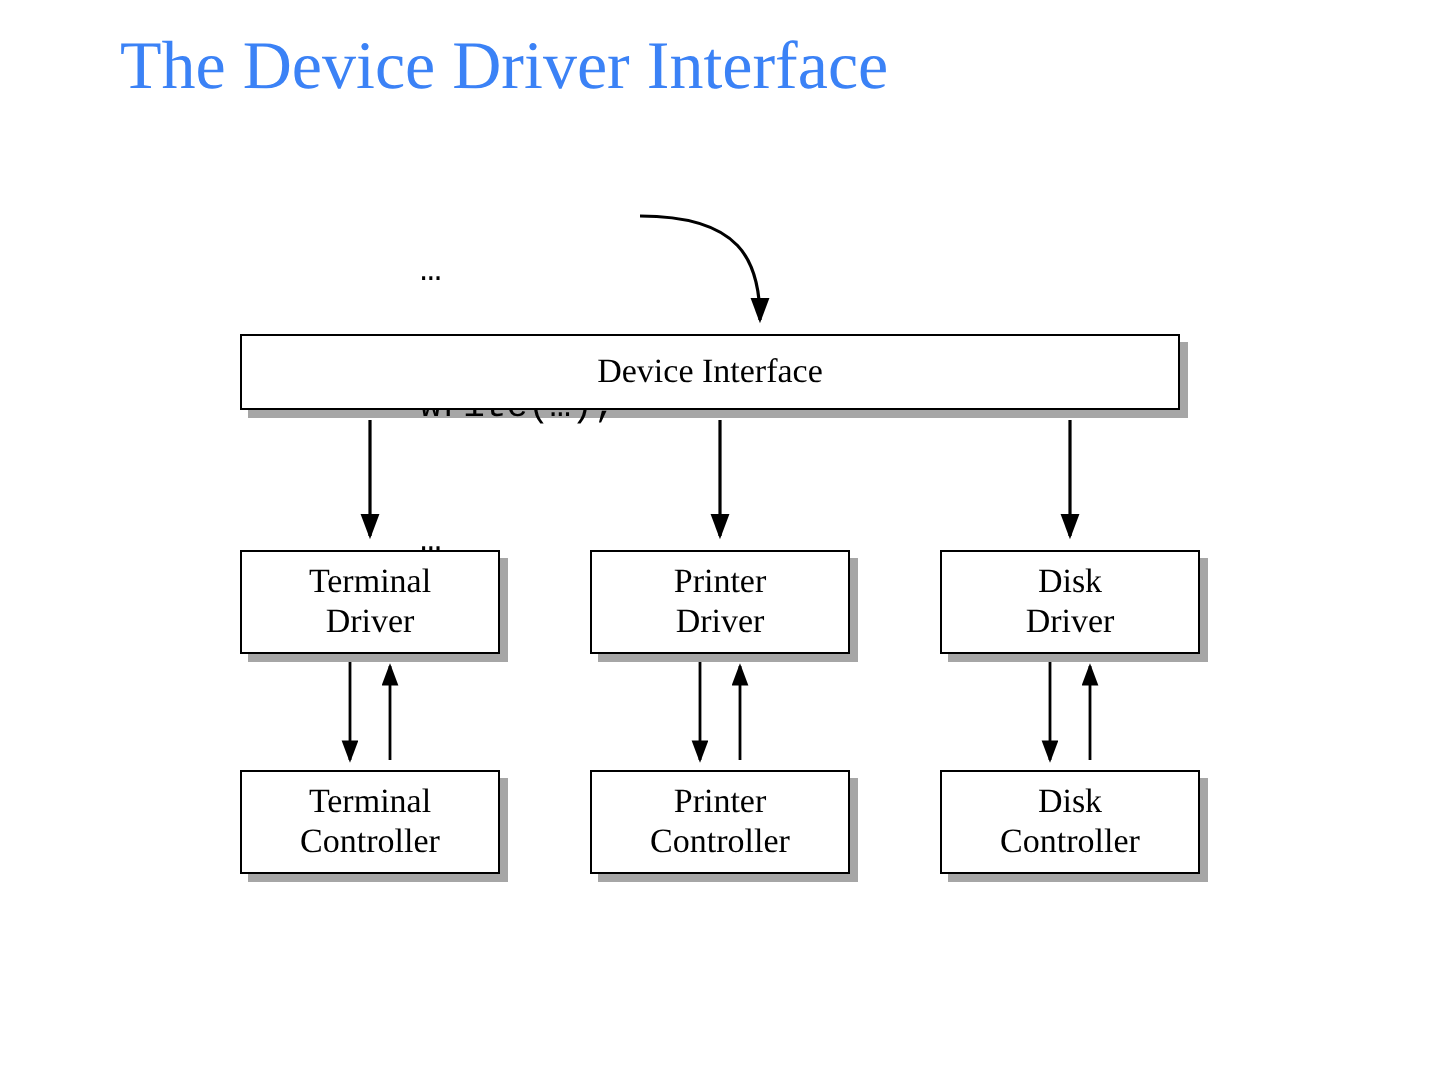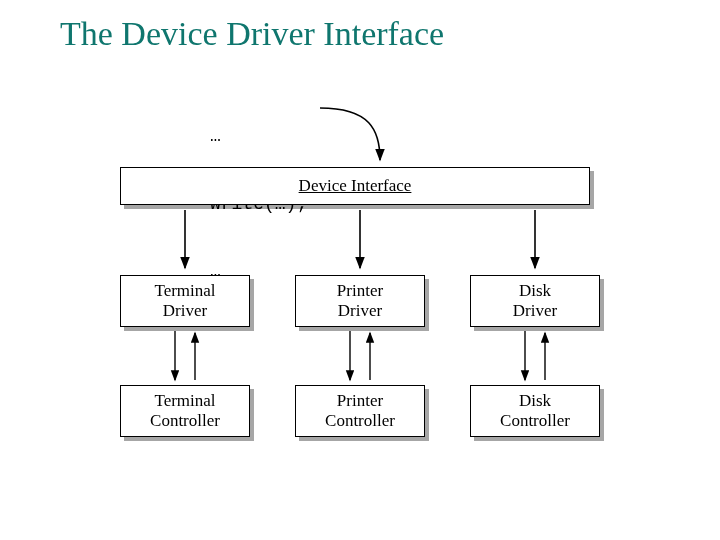--- a/index.html
+++ b/index.html
@@ -9,21 +9,21 @@
     background: #fff;
     font-family: "Times New Roman", Times, serif;
     position: relative;
     overflow: hidden;
   }
   .title {
     position: absolute;
     left: 60px;
     top: 15px;
     font-size: 34px;
-    color: #0f766e;
+    color: #3b82f6;
     font-weight: normal;
   }
   .code {
     position: absolute;
     left: 210px;
     top: 80px;
     font-family: "Courier New", Courier, monospace;
     font-size: 18px;
     line-height: 1.25;
     color: #000;
@@ -35,21 +35,21 @@
     border: 1.5px solid #000;
     text-align: center;
     font-size: 17px;
     line-height: 1.2;
     display: flex;
     align-items: center;
     justify-content: center;
     flex-direction: column;
     box-shadow: 4px 4px 0 rgba(0,0,0,0.35);
   }
-  .wide   { left: 120px; top: 167px; width: 470px; height: 38px; text-decoration: underline; }
+  .wide   { left: 120px; top: 167px; width: 470px; height: 38px; }
   .row2a  { left: 120px; top: 275px; width: 130px; height: 52px; }
   .row2b  { left: 295px; top: 275px; width: 130px; height: 52px; }
   .row2c  { left: 470px; top: 275px; width: 130px; height: 52px; }
   .row3a  { left: 120px; top: 385px; width: 130px; height: 52px; }
   .row3b  { left: 295px; top: 385px; width: 130px; height: 52px; }
   .row3c  { left: 470px; top: 385px; width: 130px; height: 52px; }
 
   svg.arrows { position: absolute; left: 0; top: 0; pointer-events: none; }
 </style>
 </head>

